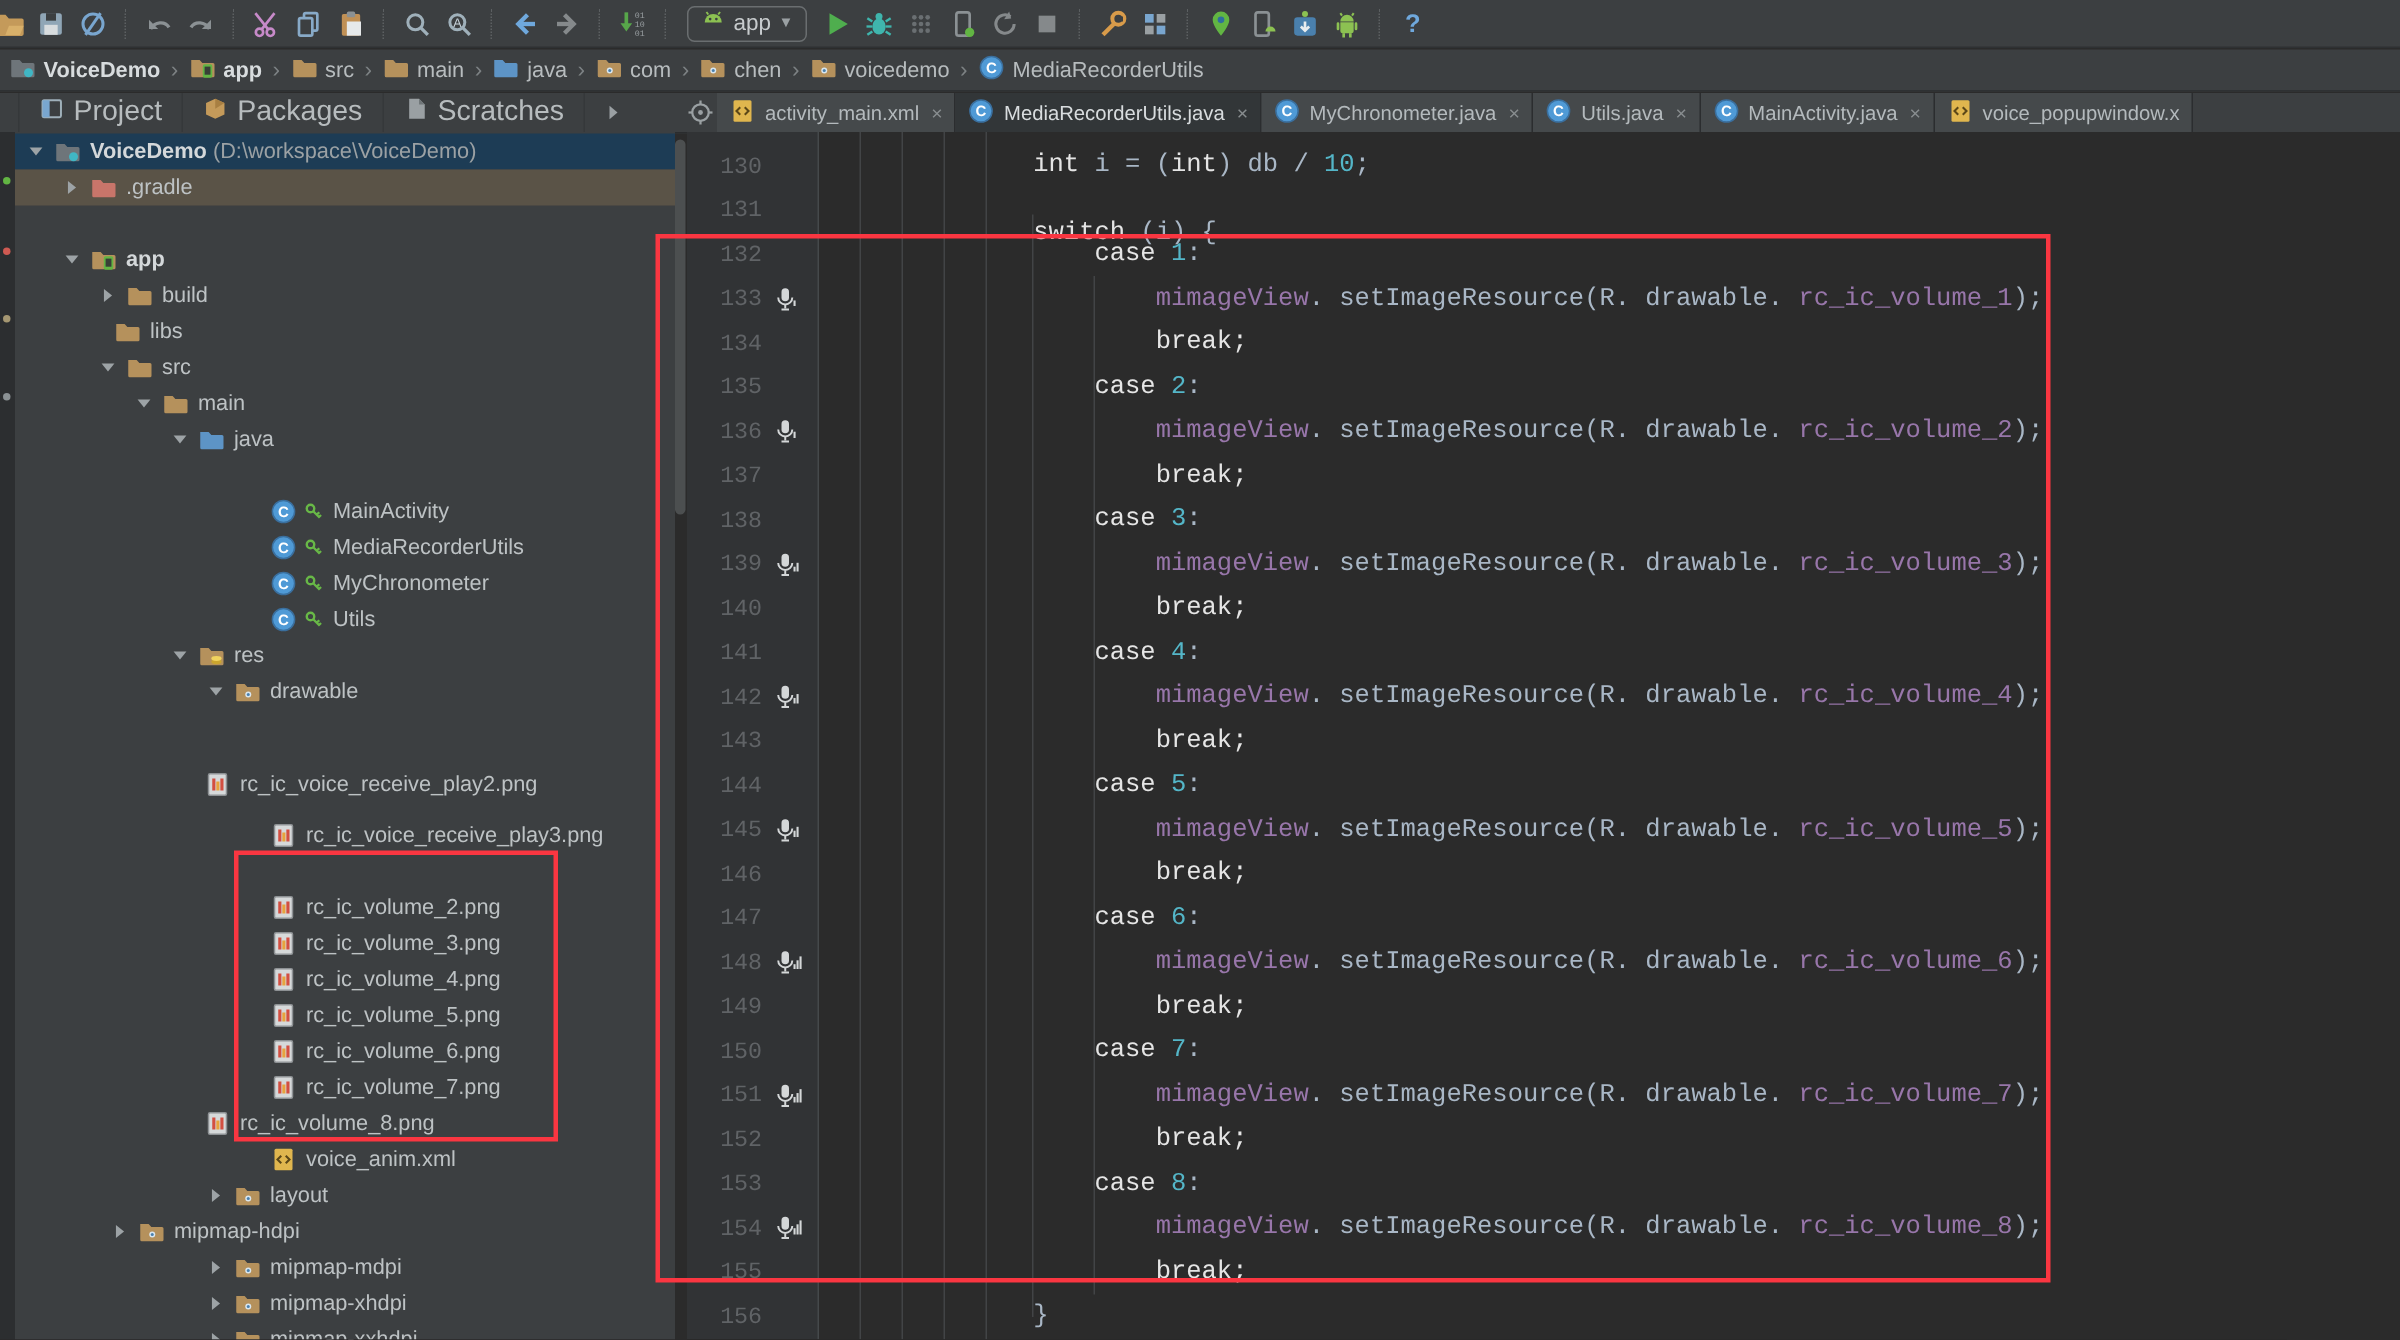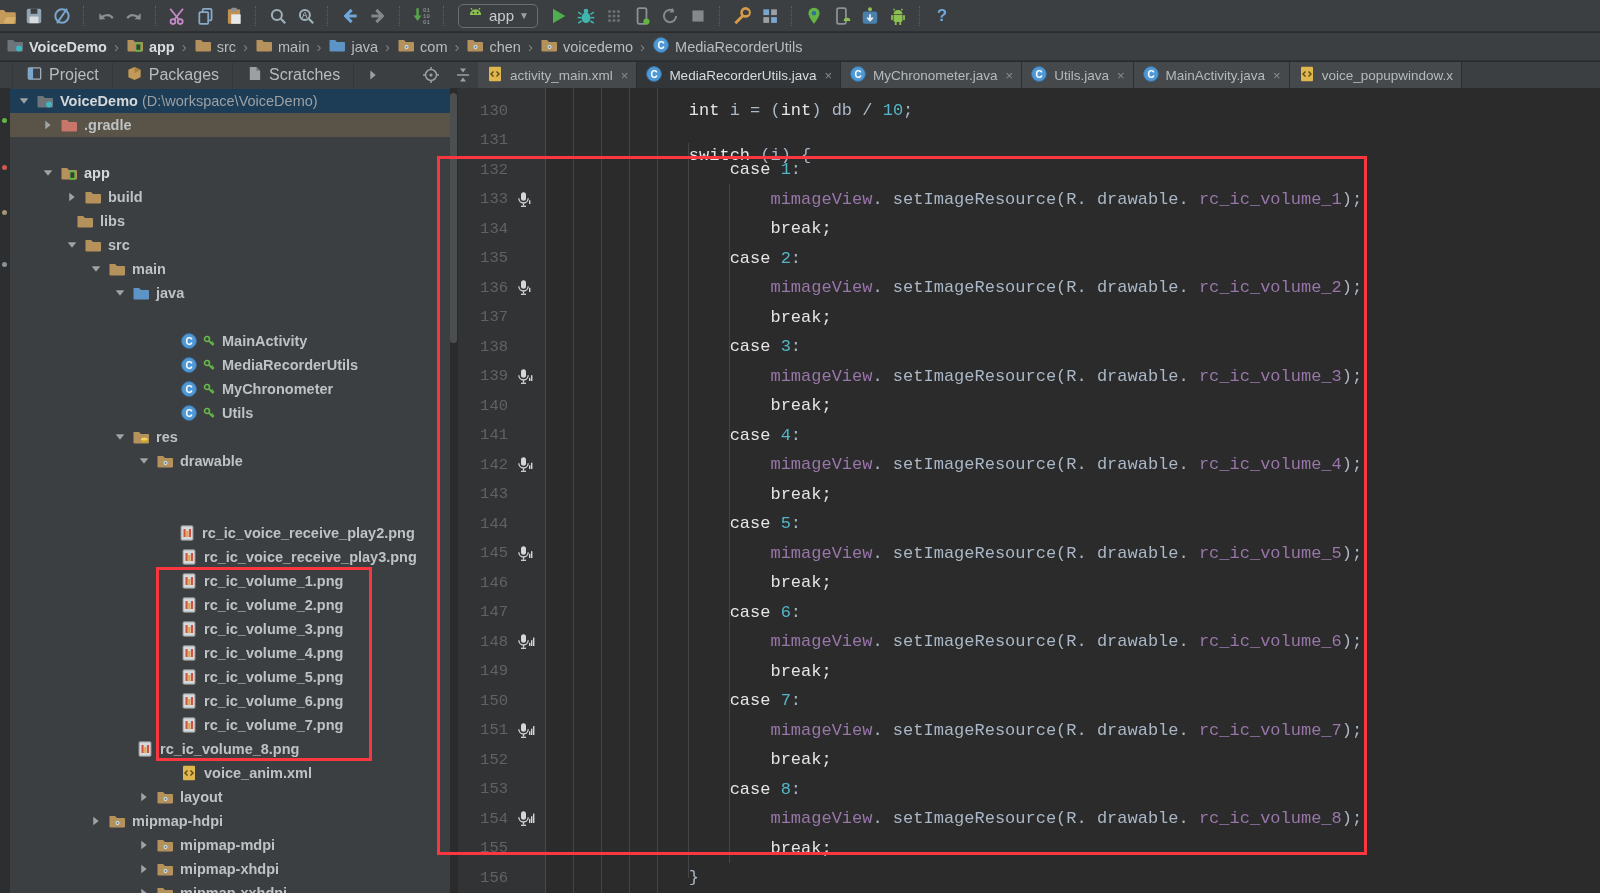--- a/index.html
+++ b/index.html
@@ -18,42 +18,42 @@
   
   #breadcrumbs{position:absolute;left:0;top:33px;width:1600px;height:28px;background:#3c3f41;
                border-bottom:1px solid #2e3133;display:flex;align-items:center;padding-left:6px;box-sizing:border-box;}
   .bc-item{display:flex;align-items:center;gap:5px;font-size:14.5px;color:#b7bcbe;flex:none;}
   .bc-item.bold span{font-weight:bold;color:#d8dcde;}
   .bc-sep{color:#7d8284;margin:0 7px;font-size:15px;flex:none;}
   
   #tabrow{position:absolute;left:0;top:62px;width:1600px;height:26px;background:#3c3f41;
           border-bottom:1px solid #2a2c2e;box-sizing:content-box;}
   #panelheader{position:absolute;left:0;top:0;bottom:0;display:flex;align-items:center;}
-  .vtab{display:flex;align-items:center;gap:6px;padding:0 13px;height:26px;font-size:16px;
+  .vtab{display:flex;align-items:center;gap:6px;padding:0 13px;height:26px;font-size:19px;
         color:#b7bcbe;border-right:1px solid #35383a;}
   .vtab:first-child{border-left:1px solid #35383a;margin-left:12px;}
   .ph-ico{width:22px;height:22px;display:flex;align-items:center;justify-content:center;flex:none;}
   #edtabs{position:absolute;left:478px;top:0;bottom:0;display:flex;overflow:hidden;right:0;}
   .etab{display:flex;align-items:center;gap:6px;padding:0 8px;font-size:13.5px;color:#b4babd;
         background:#45494b;border-right:1px solid #2b2d2f;height:26px;flex:none;}
   .etab.active{background:#323638;color:#d8dcde;}
   .etab .x{color:#888d8f;font-size:13px;margin-left:2px;}
   
   #stripe{position:absolute;left:0;top:88px;bottom:0;width:10px;background:#2c2e30;border-right:1px solid #27292b;}
   .smark{position:absolute;left:2px;width:5px;height:5px;border-radius:50%;}
   
   #tree{position:absolute;left:10px;top:88px;width:440px;bottom:0;background:#3c3f41;overflow:hidden;}
   .trow{position:absolute;left:0;width:440px;height:24px;display:flex;align-items:center;
         font-size:14.5px;color:#bdc2c4;box-sizing:border-box;}
   .trow.sel{background:#1d3c55;}
   .trow.hov{background:#5a5347;}
   .trow .arr{width:16px;margin-right:4px;flex:none;display:flex;justify-content:center;}
   .trow .ticon{width:18px;height:18px;margin-right:6px;flex:none;}
   .trow .key{width:15px;height:15px;margin:0 5px 0 -2px;flex:none;}
-  .trow .lbl{white-space:pre;font-weight:bold;}
+  .trow .lbl{white-space:pre;}
   .trow.bold .lbl{font-weight:bold;color:#d4d8da;}
   .trow .sfx{color:#9ba1a4;white-space:pre;}
   #thumb{position:absolute;left:450px;top:93px;width:7px;height:250px;background:#5b5f61;
          border-radius:4px;opacity:.7;z-index:5;}
   
   #editor{position:absolute;left:458px;top:88px;right:0;bottom:0;background:#2b2b2b;overflow:hidden;}
   #gutter{position:absolute;left:0;top:0;bottom:0;width:87px;background:#313335;border-right:1px solid #45494b;}
   .gl{position:absolute;left:0;height:29.5px;width:87px;display:flex;align-items:center;}
   .gl .n{width:50px;text-align:right;color:#606366;font-family:"Liberation Mono",monospace;font-size:15.5px;}
   .gl .gi{width:34px;display:flex;justify-content:center;}
@@ -637,118 +637,108 @@
           <path d="M3.5 5.5h11l-5.5 7z" fill="#9da3a6"></path>
         </svg>
       </span>
       <span class="ticon"><svg width="18" height="18" viewBox="0 0 18 18" xmlns="http://www.w3.org/2000/svg">
           <path d="M1.5 4h5.6l1.8 2H16a1 1 0 0 1 1 1v7.5a1 1 0 0 1-1 1H2.5a1 1 0 0 1-1-1z" fill="#b5915c"></path>
           <circle cx="9.5" cy="11" r="2" fill="#d9e6ef"></circle>
           <circle cx="9.5" cy="11" r="1" fill="#4a80ad"></circle>
         </svg></span>
       <span class="lbl">drawable</span>
     </div>
-    <div class="trow" style="top: 433px; padding-left: 106px; margin-left: 42px;">
+    <div class="trow" style="top: 423px; padding-left: 106px;">
       <span class="arr"></span>
       <span class="ticon"><svg width="18" height="18" viewBox="0 0 18 18" xmlns="http://www.w3.org/2000/svg">
           <rect x="3" y="1.8" width="12" height="14.4" rx="1" fill="#d6d9da" stroke="#8d9194"></rect>
           <rect x="5.5" y="5" width="2.1" height="8" fill="#d34f41"></rect>
           <rect x="8.2" y="7" width="2.1" height="6" fill="#e8a33d"></rect>
           <rect x="10.9" y="5" width="2.1" height="8" fill="#d34f41"></rect>
         </svg></span>
       <span class="lbl">rc_ic_voice_receive_play2.png</span>
     </div>
     <div class="trow" style="top: 457px; padding-left: 150px;">
       <span class="arr"></span>
       <span class="ticon"><svg width="18" height="18" viewBox="0 0 18 18" xmlns="http://www.w3.org/2000/svg">
           <rect x="3" y="1.8" width="12" height="14.4" rx="1" fill="#d6d9da" stroke="#8d9194"></rect>
           <rect x="5.5" y="5" width="2.1" height="8" fill="#d34f41"></rect>
           <rect x="8.2" y="7" width="2.1" height="6" fill="#e8a33d"></rect>
           <rect x="10.9" y="5" width="2.1" height="8" fill="#d34f41"></rect>
         </svg></span>
       <span class="lbl">rc_ic_voice_receive_play3.png</span>
     </div>
-    <div class="trow" style="top: 481px; padding-left: 150px;">
+    <div class="trow" style="top: 505px; padding-left: 150px;">
       <span class="arr"></span>
       <span class="ticon"><svg width="18" height="18" viewBox="0 0 18 18" xmlns="http://www.w3.org/2000/svg">
           <rect x="3" y="1.8" width="12" height="14.4" rx="1" fill="#d6d9da" stroke="#8d9194"></rect>
           <rect x="5.5" y="5" width="2.1" height="8" fill="#d34f41"></rect>
           <rect x="8.2" y="7" width="2.1" height="6" fill="#e8a33d"></rect>
           <rect x="10.9" y="5" width="2.1" height="8" fill="#d34f41"></rect>
         </svg></span>
-      <span class="lbl">rc_ic_volume_1.png</span>
-    </div>
-    <div class="trow" style="top: 505px; padding-left: 150px;">
+      <span class="lbl">rc_ic_volume_2.png</span>
+    </div>
+    <div class="trow" style="top: 529px; padding-left: 150px;">
       <span class="arr"></span>
       <span class="ticon"><svg width="18" height="18" viewBox="0 0 18 18" xmlns="http://www.w3.org/2000/svg">
           <rect x="3" y="1.8" width="12" height="14.4" rx="1" fill="#d6d9da" stroke="#8d9194"></rect>
           <rect x="5.5" y="5" width="2.1" height="8" fill="#d34f41"></rect>
           <rect x="8.2" y="7" width="2.1" height="6" fill="#e8a33d"></rect>
           <rect x="10.9" y="5" width="2.1" height="8" fill="#d34f41"></rect>
         </svg></span>
-      <span class="lbl">rc_ic_volume_2.png</span>
-    </div>
-    <div class="trow" style="top: 529px; padding-left: 150px;">
+      <span class="lbl">rc_ic_volume_3.png</span>
+    </div>
+    <div class="trow" style="top: 553px; padding-left: 150px;">
       <span class="arr"></span>
       <span class="ticon"><svg width="18" height="18" viewBox="0 0 18 18" xmlns="http://www.w3.org/2000/svg">
           <rect x="3" y="1.8" width="12" height="14.4" rx="1" fill="#d6d9da" stroke="#8d9194"></rect>
           <rect x="5.5" y="5" width="2.1" height="8" fill="#d34f41"></rect>
           <rect x="8.2" y="7" width="2.1" height="6" fill="#e8a33d"></rect>
           <rect x="10.9" y="5" width="2.1" height="8" fill="#d34f41"></rect>
         </svg></span>
-      <span class="lbl">rc_ic_volume_3.png</span>
-    </div>
-    <div class="trow" style="top: 553px; padding-left: 150px;">
+      <span class="lbl">rc_ic_volume_4.png</span>
+    </div>
+    <div class="trow" style="top: 577px; padding-left: 150px;">
       <span class="arr"></span>
       <span class="ticon"><svg width="18" height="18" viewBox="0 0 18 18" xmlns="http://www.w3.org/2000/svg">
           <rect x="3" y="1.8" width="12" height="14.4" rx="1" fill="#d6d9da" stroke="#8d9194"></rect>
           <rect x="5.5" y="5" width="2.1" height="8" fill="#d34f41"></rect>
           <rect x="8.2" y="7" width="2.1" height="6" fill="#e8a33d"></rect>
           <rect x="10.9" y="5" width="2.1" height="8" fill="#d34f41"></rect>
         </svg></span>
-      <span class="lbl">rc_ic_volume_4.png</span>
-    </div>
-    <div class="trow" style="top: 577px; padding-left: 150px;">
+      <span class="lbl">rc_ic_volume_5.png</span>
+    </div>
+    <div class="trow" style="top: 601px; padding-left: 150px;">
       <span class="arr"></span>
       <span class="ticon"><svg width="18" height="18" viewBox="0 0 18 18" xmlns="http://www.w3.org/2000/svg">
           <rect x="3" y="1.8" width="12" height="14.4" rx="1" fill="#d6d9da" stroke="#8d9194"></rect>
           <rect x="5.5" y="5" width="2.1" height="8" fill="#d34f41"></rect>
           <rect x="8.2" y="7" width="2.1" height="6" fill="#e8a33d"></rect>
           <rect x="10.9" y="5" width="2.1" height="8" fill="#d34f41"></rect>
         </svg></span>
-      <span class="lbl">rc_ic_volume_5.png</span>
-    </div>
-    <div class="trow" style="top: 601px; padding-left: 150px;">
+      <span class="lbl">rc_ic_volume_6.png</span>
+    </div>
+    <div class="trow" style="top: 625px; padding-left: 150px;">
       <span class="arr"></span>
       <span class="ticon"><svg width="18" height="18" viewBox="0 0 18 18" xmlns="http://www.w3.org/2000/svg">
           <rect x="3" y="1.8" width="12" height="14.4" rx="1" fill="#d6d9da" stroke="#8d9194"></rect>
           <rect x="5.5" y="5" width="2.1" height="8" fill="#d34f41"></rect>
           <rect x="8.2" y="7" width="2.1" height="6" fill="#e8a33d"></rect>
           <rect x="10.9" y="5" width="2.1" height="8" fill="#d34f41"></rect>
         </svg></span>
-      <span class="lbl">rc_ic_volume_6.png</span>
-    </div>
-    <div class="trow" style="top: 625px; padding-left: 150px;">
+      <span class="lbl">rc_ic_volume_7.png</span>
+    </div>
+    <div class="trow" style="top: 649px; padding-left: 106px;">
       <span class="arr"></span>
       <span class="ticon"><svg width="18" height="18" viewBox="0 0 18 18" xmlns="http://www.w3.org/2000/svg">
           <rect x="3" y="1.8" width="12" height="14.4" rx="1" fill="#d6d9da" stroke="#8d9194"></rect>
           <rect x="5.5" y="5" width="2.1" height="8" fill="#d34f41"></rect>
           <rect x="8.2" y="7" width="2.1" height="6" fill="#e8a33d"></rect>
           <rect x="10.9" y="5" width="2.1" height="8" fill="#d34f41"></rect>
         </svg></span>
-      <span class="lbl">rc_ic_volume_7.png</span>
-    </div>
-    <div class="trow" style="top: 649px; padding-left: 106px;">
-      <span class="arr"></span>
-      <span class="ticon"><svg width="18" height="18" viewBox="0 0 18 18" xmlns="http://www.w3.org/2000/svg">
-          <rect x="3" y="1.8" width="12" height="14.4" rx="1" fill="#d6d9da" stroke="#8d9194"></rect>
-          <rect x="5.5" y="5" width="2.1" height="8" fill="#d34f41"></rect>
-          <rect x="8.2" y="7" width="2.1" height="6" fill="#e8a33d"></rect>
-          <rect x="10.9" y="5" width="2.1" height="8" fill="#d34f41"></rect>
-        </svg></span>
       <span class="lbl">rc_ic_volume_8.png</span>
     </div>
     <div class="trow" style="top: 673px; padding-left: 150px;">
       <span class="arr"></span>
       <span class="ticon"><svg width="18" height="18" viewBox="0 0 18 18" xmlns="http://www.w3.org/2000/svg">
           <rect x="3" y="1.8" width="12" height="14.4" rx="1" fill="#e0b64e"></rect>
           <path d="M7.5 6.5L5 9l2.5 2.5M10.5 6.5L13 9l-2.5 2.5" stroke="#5b4718" stroke-width="1.4" fill="none"></path>
         </svg></span>
       <span class="lbl">voice_anim.xml</span>
     </div>
@@ -758,21 +748,21 @@
           <path d="M5.5 3.5l7 5.5-7 5.5z" fill="#9da3a6"></path>
         </svg>
       </span>
       <span class="ticon"><svg width="18" height="18" viewBox="0 0 18 18" xmlns="http://www.w3.org/2000/svg">
           <path d="M1.5 4h5.6l1.8 2H16a1 1 0 0 1 1 1v7.5a1 1 0 0 1-1 1H2.5a1 1 0 0 1-1-1z" fill="#b5915c"></path>
           <circle cx="9.5" cy="11" r="2" fill="#d9e6ef"></circle>
           <circle cx="9.5" cy="11" r="1" fill="#4a80ad"></circle>
         </svg></span>
       <span class="lbl">layout</span>
     </div>
-    <div class="trow" style="top: 721px; padding-left: 78px;">
+    <div class="trow" style="top: 721px; padding-left: 62px;">
       <span class="arr">
         <svg width="14" height="14" viewBox="0 0 18 18" xmlns="http://www.w3.org/2000/svg">
           <path d="M5.5 3.5l7 5.5-7 5.5z" fill="#9da3a6"></path>
         </svg>
       </span>
       <span class="ticon"><svg width="18" height="18" viewBox="0 0 18 18" xmlns="http://www.w3.org/2000/svg">
           <path d="M1.5 4h5.6l1.8 2H16a1 1 0 0 1 1 1v7.5a1 1 0 0 1-1 1H2.5a1 1 0 0 1-1-1z" fill="#b5915c"></path>
           <circle cx="9.5" cy="11" r="2" fill="#d9e6ef"></circle>
           <circle cx="9.5" cy="11" r="1" fill="#4a80ad"></circle>
         </svg></span>

